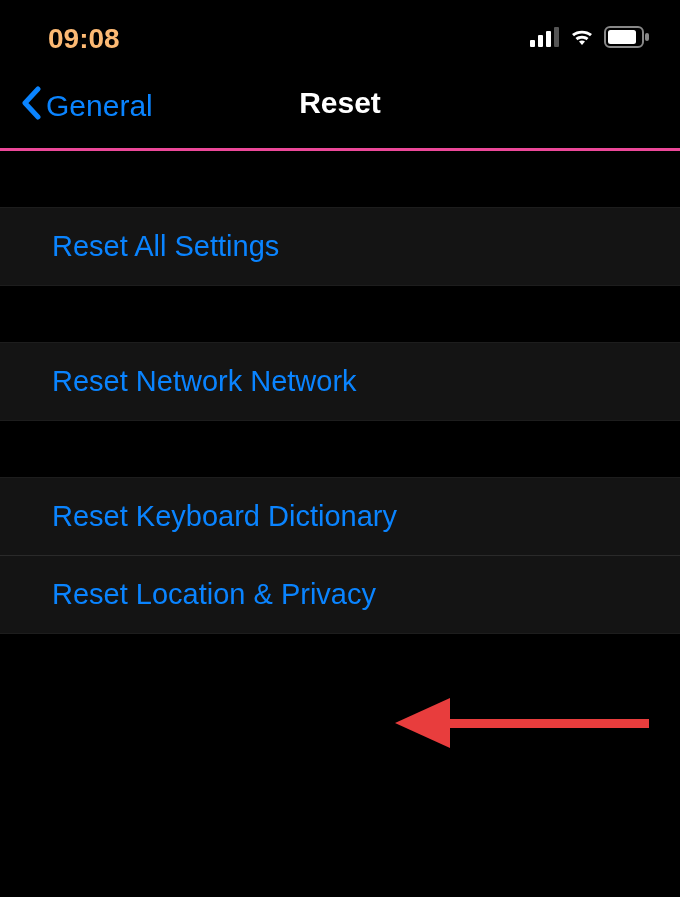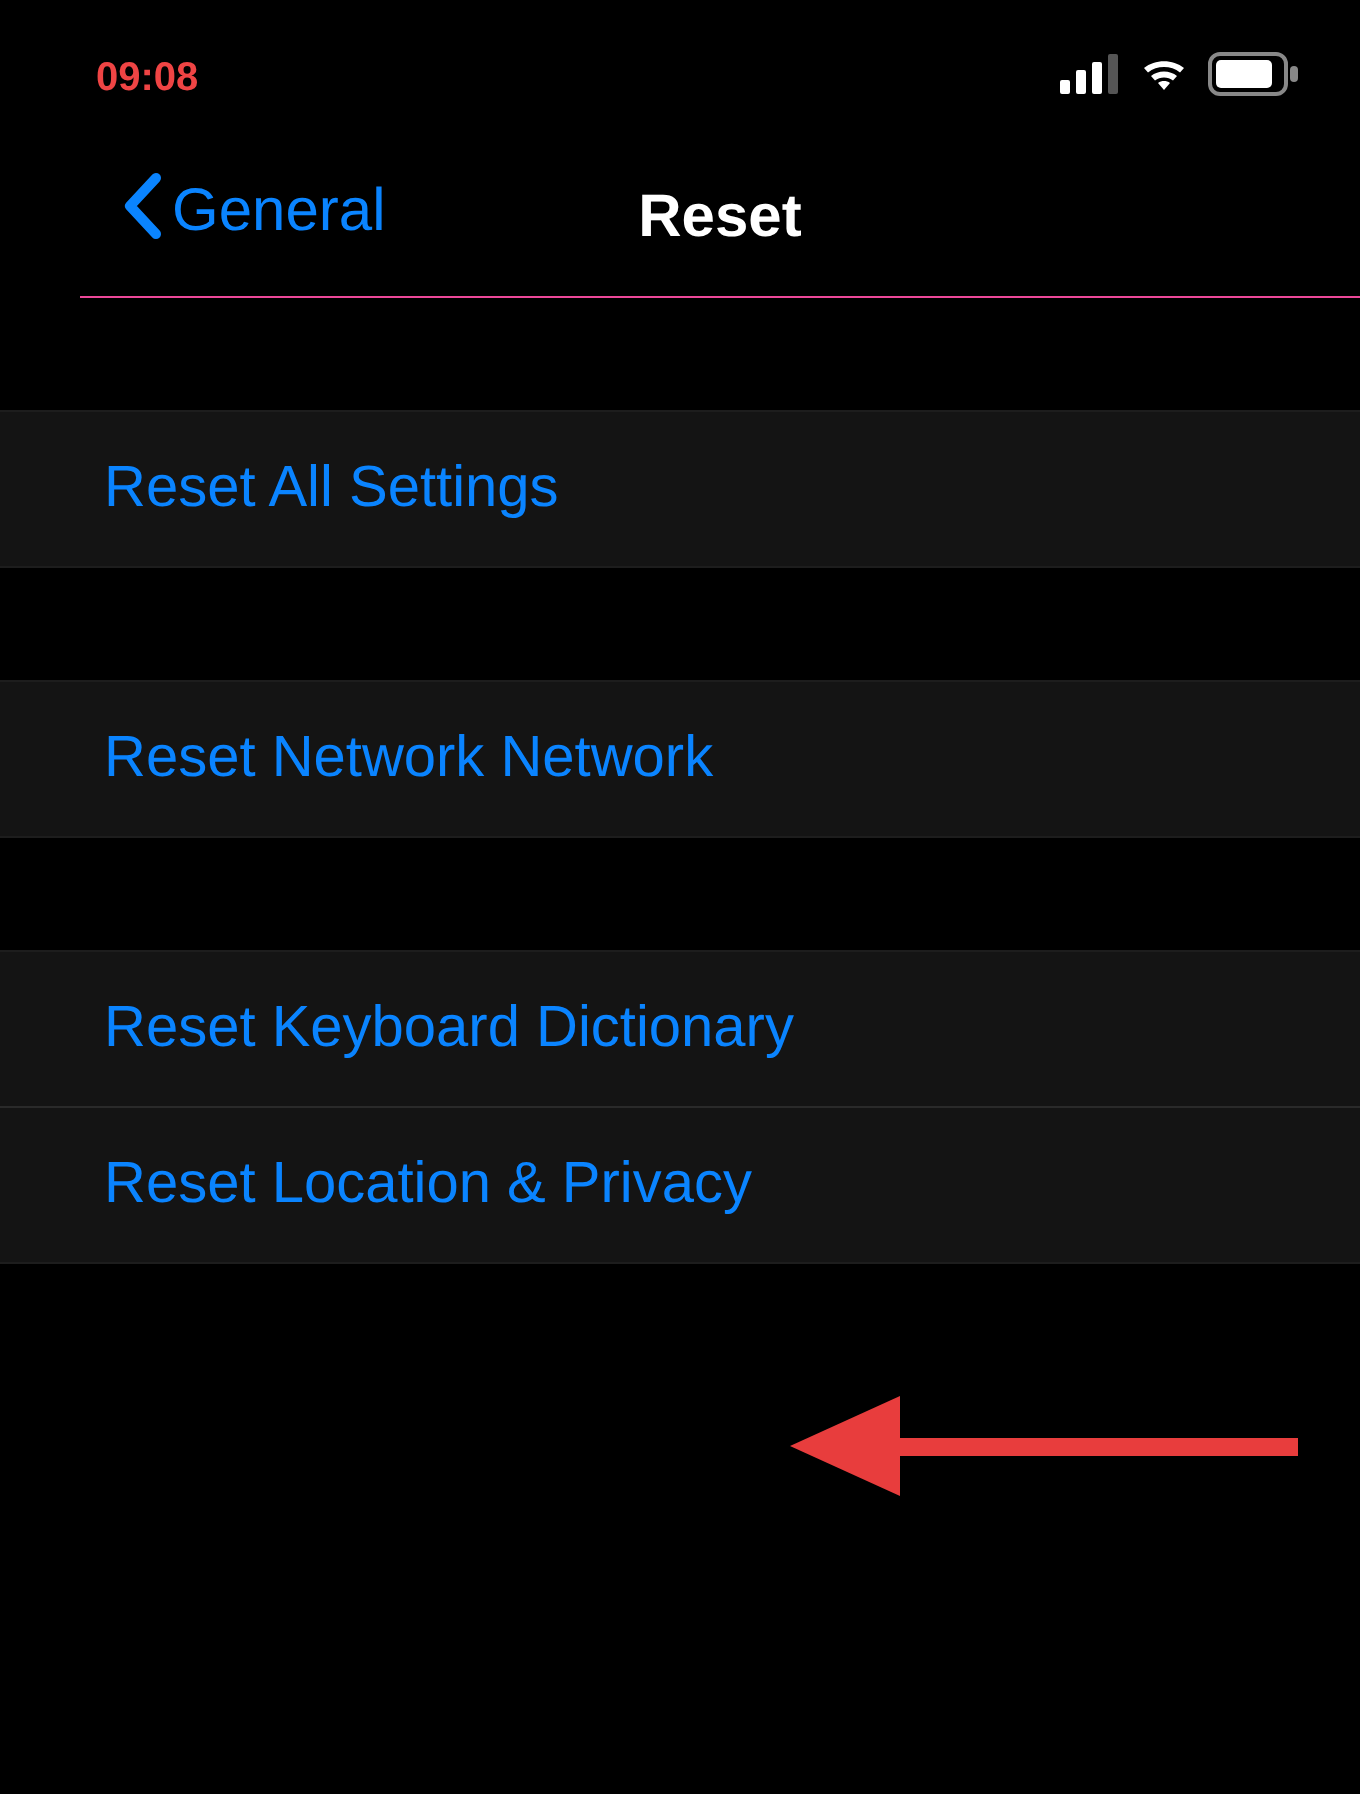--- a/index.html
+++ b/index.html
@@ -17,36 +17,35 @@
       position: relative;
     }
     .status-bar {
       display: flex;
       justify-content: space-between;
       align-items: center;
       padding: 20px 30px 10px 48px;
       height: 68px;
     }
     .status-time {
-      font-size: 20px;
+      font-size: 28px;
       font-weight: 600;
-      color: #ef4444;
+      color: #fdba74;
     }
     .status-icons {
       display: flex;
       align-items: center;
       gap: 8px;
     }
     .nav-bar {
       display: flex;
-      align-items: flex-end;
+      align-items: flex-start;
       padding: 18px 20px 22px 20px;
       position: relative;
-      border-bottom: 1px solid #ec4899;
-      margin-left: 40px;
+      border-bottom: 3px solid #ec4899;
     }
     .back-button {
       display: flex;
       align-items: center;
       color: #0a84ff;
       font-size: 30px;
       font-weight: 400;
       gap: 4px;
       cursor: pointer;
     }

